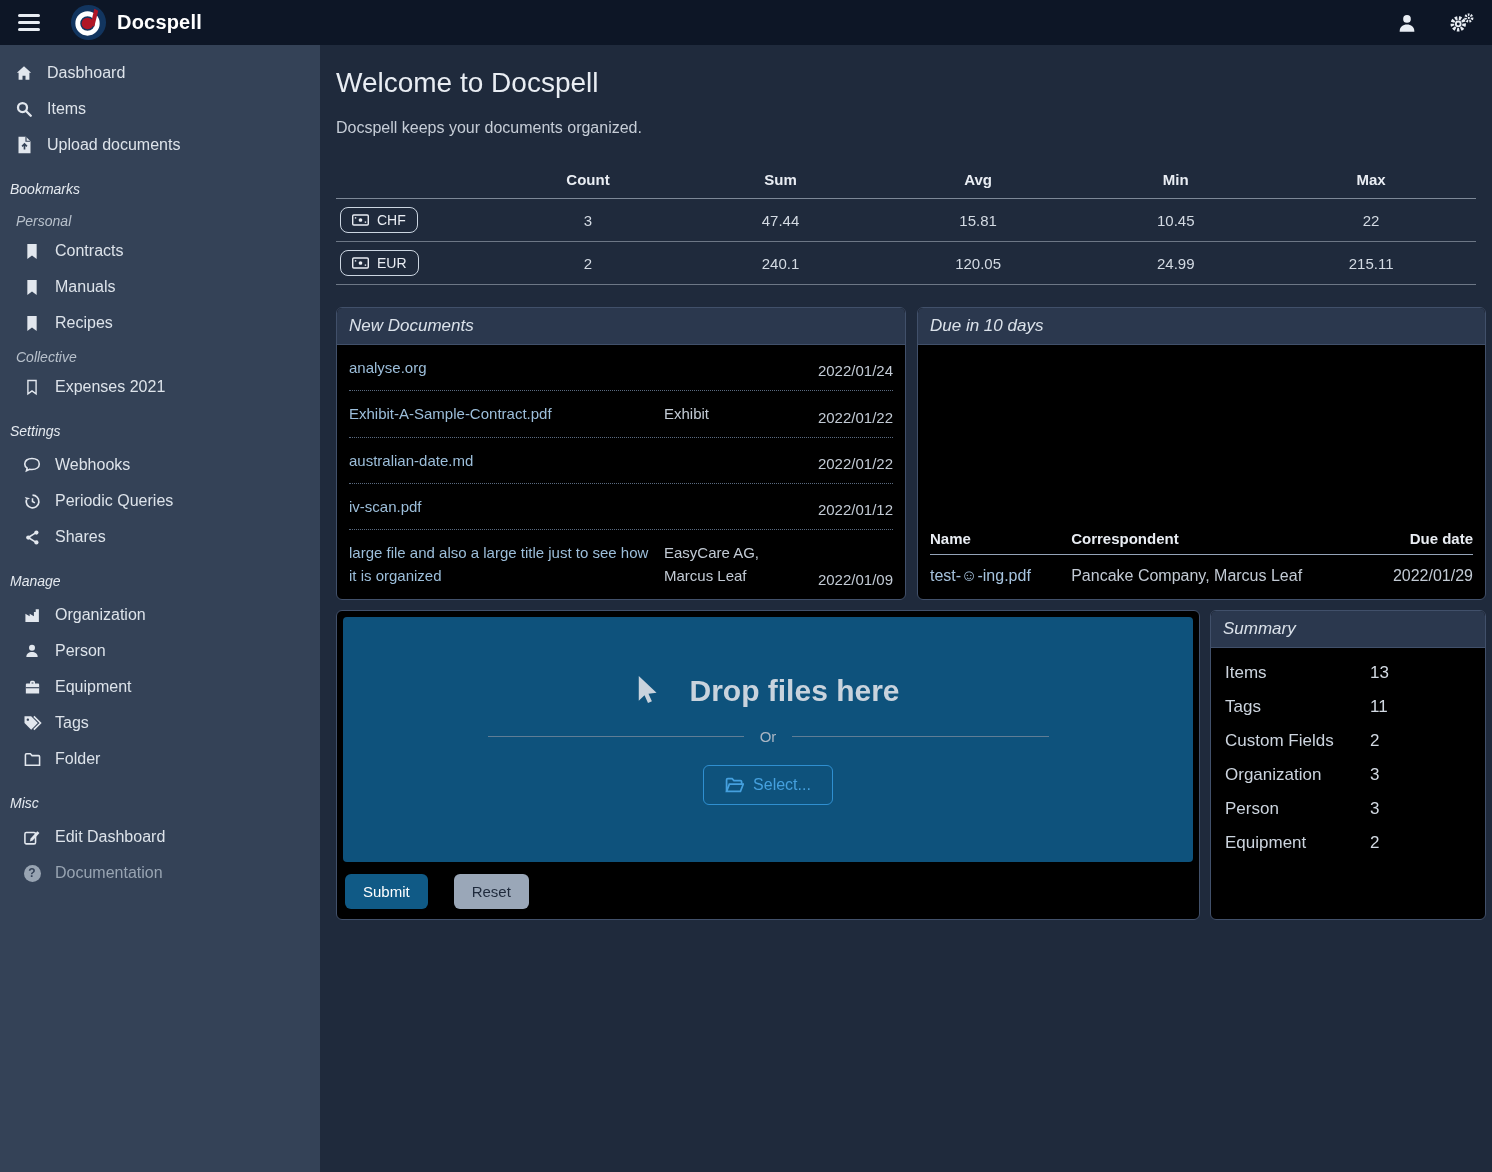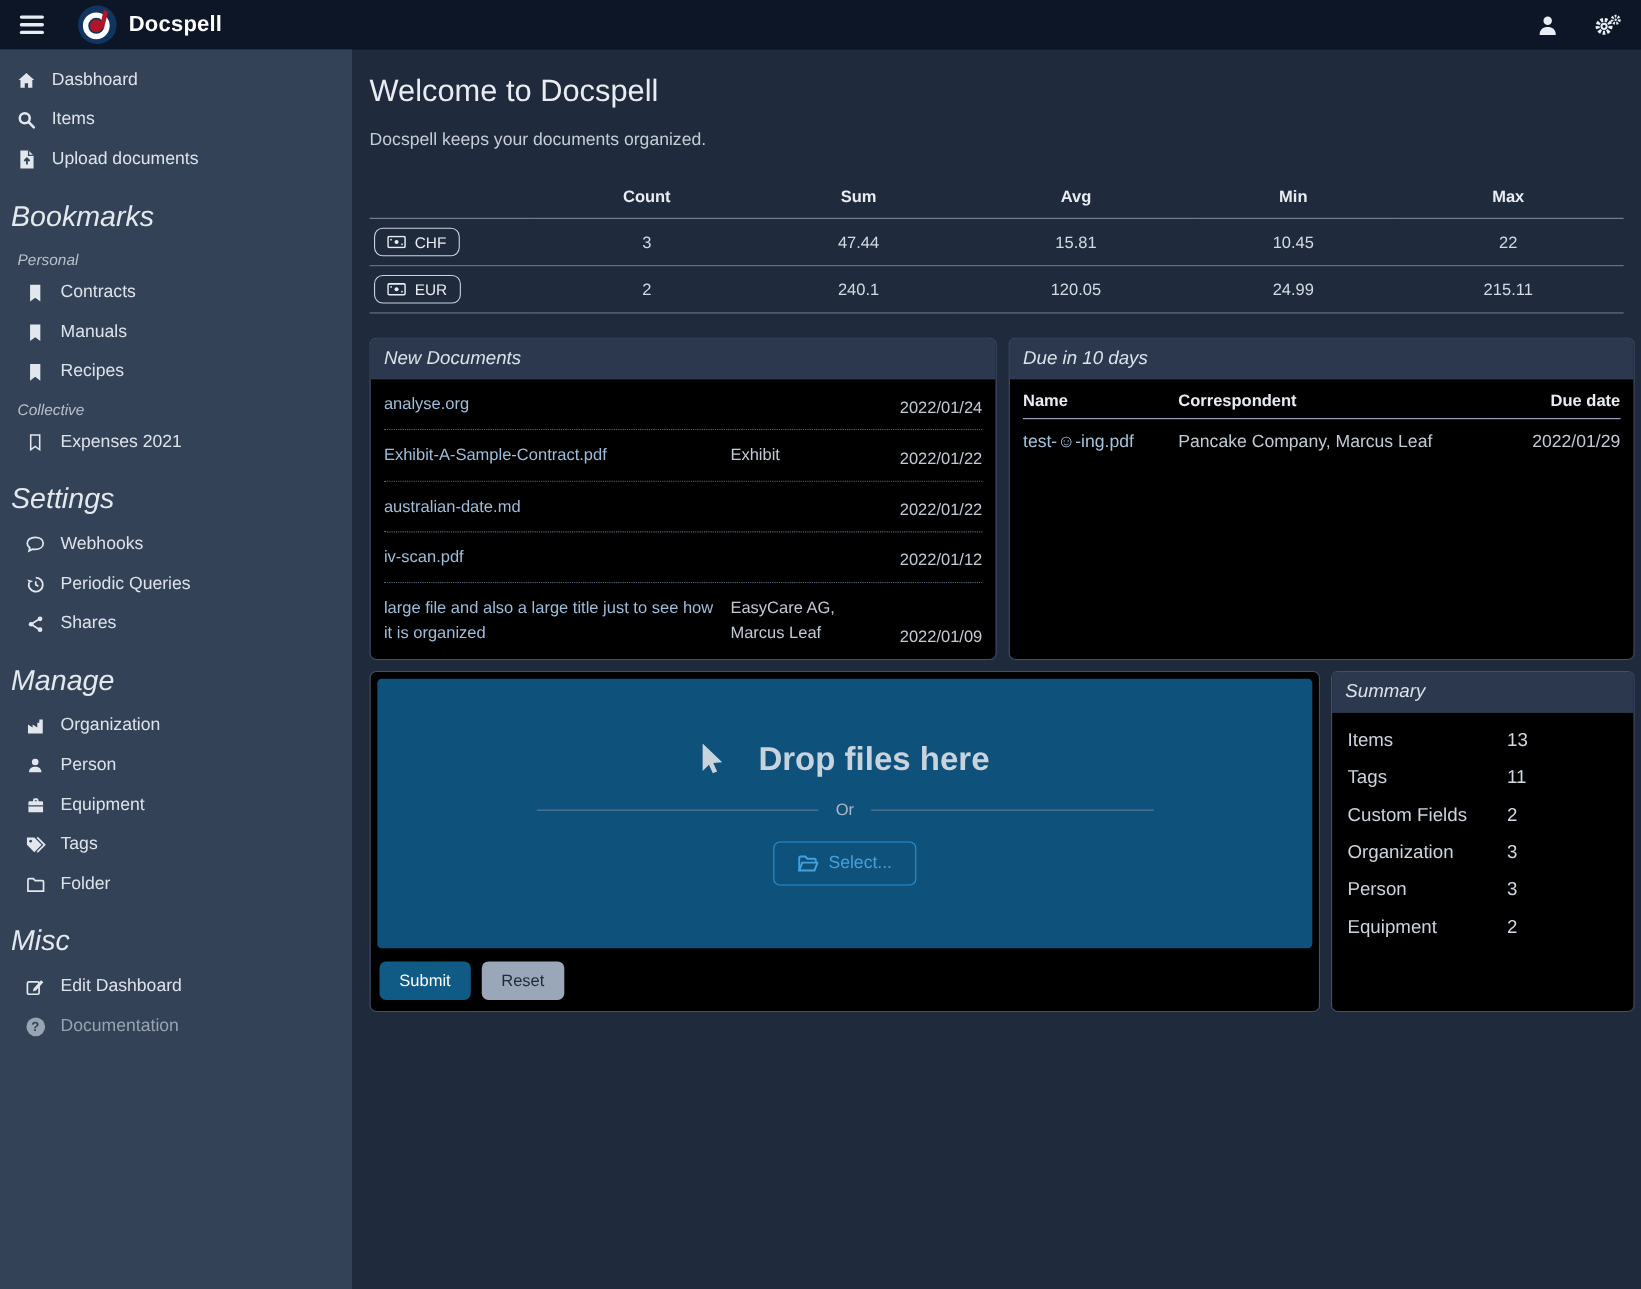--- a/index.html
+++ b/index.html
@@ -22,21 +22,21 @@
   
   .shell { display:flex; height:1127px; }
   .sidebar { width:320px; background:#344257; padding:10px 0 0 0; flex:none; color:#dde3ea; }
   .main { flex:1; padding:14px 6px 0 16px; overflow:hidden; }
 
   
   .sitem { display:flex; align-items:center; gap:13px; padding:9px 10px 9px 14px; font-size:16px; cursor:pointer; }
   .sitem .icn { width:20px; display:flex; justify-content:center; color:#e2e7ee; flex:none; }
   .sitem.nested { padding-left:22px; }
   .sitem.muted, .sitem.muted .icn { color:#98a4b2; }
-  .sec-title { font-style:italic; font-size:26px; color:#e4e9ef; padding:18px 2px 8px 10px; }
+  .sec-title { font-style:italic; font-size:14px; color:#e4e9ef; padding:18px 2px 8px 10px; }
   .sub-label { font-style:italic; font-size:14px; color:#b7c0cb; padding:8px 10px 4px 16px; }
   .qcircle { width:17px; height:17px; border-radius:50%; background:#98a4b2; color:#344257;
              display:flex; align-items:center; justify-content:center; font-weight:bold; font-size:12px; }
   .qcircle::after { content:"?"; }
 
   
   .page-title { font-size:28px; font-weight:normal; color:#e9edf3; margin:8px 0 20px 0; }
   .page-sub { font-size:16px; color:#c6cdd7; margin-bottom:28px; }
 
   
@@ -58,41 +58,41 @@
   
   .ndocs { width:570px; min-height:273px; flex:none; }
   .ndocs-body { padding:0 12px; }
   .nd-row { display:flex; align-items:flex-end; padding:11px 0; border-bottom:1px dotted #5a6a80; gap:10px; }
   .nd-row:last-child { border-bottom:none; }
   .nd-name { flex:0 0 305px; color:#9cbeda; cursor:pointer; line-height:1.55; }
   .nd-corr { flex:1; color:#c2cad4; line-height:1.55; }
   .nd-date { flex:0 0 90px; text-align:right; color:#c2cad4; }
 
   
-  .due { flex:1; min-height:273px; }
+  .due { flex:1; min-height:273px;justify-content:space-between; }
   .due-body { padding:2px 12px; }
   table.due-tbl { width:100%; border-collapse:collapse; }
   table.due-tbl th { text-align:left; font-weight:bold; color:#e9edf3; font-size:15px; padding:9px 0 7px 0; border-bottom:1px solid #94a3b8; }
   table.due-tbl th:last-child { text-align:right; }
   table.due-tbl td { padding:12px 0; font-size:16px; }
   .due-name { color:#a6c3de; cursor:pointer; }
   .due-corr { color:#c2cad4; }
   .due-date { text-align:right; color:#c2cad4; }
 
   
   .upanel { width:864px; flex:none; height:310px; padding:6px; }
   .dropzone { flex:1; background:#0e527c; border-radius:4px; display:flex; flex-direction:column;
               align-items:center; justify-content:center; gap:20px; }
   .drop-title { display:flex; align-items:center; gap:29px; font-size:30px; font-weight:bold; color:#c9d3dd; }
   .or-row { width:66%; display:flex; align-items:center; gap:16px; color:#aab6c4; font-size:15px; }
   .or-row .line { flex:1; height:1px; background:#5f7d95; }
   .select-btn { display:flex; align-items:center; gap:9px; border:1px solid #2f8fd0; color:#45a0de;
                 background:transparent; border-radius:6px; padding:10px 21px; font-size:16px; cursor:pointer;
                 font-family:inherit; }
-  .upanel-foot { padding:12px 2px 4px 2px; display:flex; gap:10px; }
+  .upanel-foot { padding:12px 2px 4px 2px; display:flex; gap:26px; }
   .btn { border:none; border-radius:6px; font-size:15px; padding:9px 18px; cursor:pointer; font-family:inherit; }
   .btn-submit { background:#105a86; color:#ffffff; }
   .btn-reset { background:#9aa7b8; color:#1f2a3c; }
 
   
   .summary { flex:1; height:310px; }
   .sum-body { padding:8px 14px; }
   .sum-row { display:flex; padding:7px 0; font-size:17px; }
   .sum-label { width:145px; color:#ccd4de; }
   .sum-value { color:#d3dae3; }

